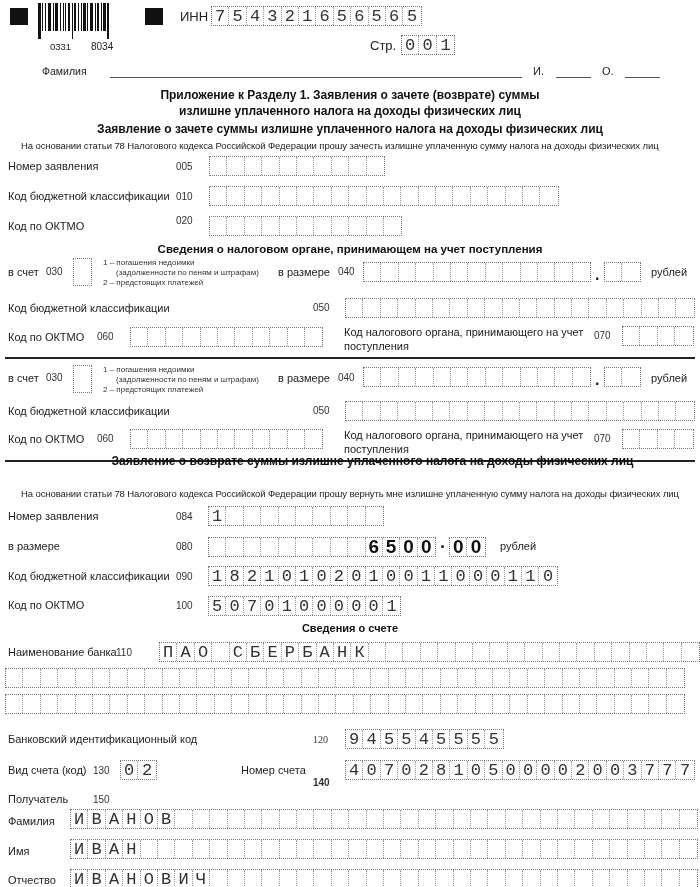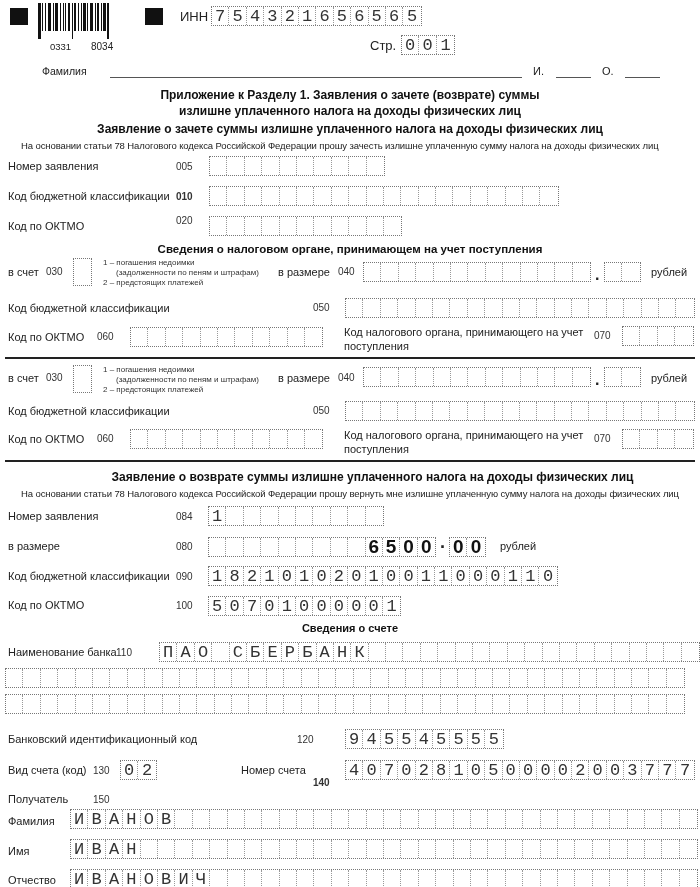--- a/index.html
+++ b/index.html
@@ -98,21 +98,21 @@
     <div class="c"></div>
     <div class="c"></div>
     <div class="c"></div>
     <div class="c"></div>
     <div class="c"></div>
     <div class="c"></div>
     <div class="c"></div>
   </div>
 
 <div class="lbl" style="left:8px;top:190px;">Код бюджетной классификации</div>
-<div class="code" style="left:176px;top:191px;font-weight:bold;">010</div>
+<div class="code" style="left:176px;top:191px;">010</div>
 <div class="grid" id="g-010" style="left:209px;top:186px;">
     <div class="c"></div>
     <div class="c"></div>
     <div class="c"></div>
     <div class="c"></div>
     <div class="c"></div>
     <div class="c"></div>
     <div class="c"></div>
     <div class="c"></div>
     <div class="c"></div>
@@ -312,21 +312,21 @@
   <div class="grid" id="g-070b" style="left:622px;top:429px;">
       <div class="c"></div>
       <div class="c"></div>
       <div class="c"></div>
       <div class="c"></div>
     </div>
 </div>
 
 <div class="sep" style="top:460px;"></div>
 
-<div class="title" style="top:470px;padding-left:45px;">Заявление о возврате суммы излишне уплаченного налога на доходы физических лиц</div>
+<div class="title" style="top:454px;padding-left:45px;">Заявление о возврате суммы излишне уплаченного налога на доходы физических лиц</div>
 <div class="note" style="top:488px;">На основании статьи 78 Налогового кодекса Российской Федерации прошу вернуть мне излишне уплаченную сумму налога на доходы физических лиц</div>
 
 <div class="lbl" style="left:8px;top:510px;">Номер заявления</div>
 <div class="code" style="left:176px;top:511px;">084</div>
 <div class="grid" id="g-075" style="left:208px;top:506px;">
     <div class="c">1</div>
     <div class="c"></div>
     <div class="c"></div>
     <div class="c"></div>
     <div class="c"></div>
@@ -516,21 +516,21 @@
     <div class="c"></div>
     <div class="c"></div>
     <div class="c"></div>
     <div class="c"></div>
     <div class="c"></div>
     <div class="c"></div>
     <div class="c"></div>
   </div>
 
 <div class="lbl" style="left:8px;top:733px;">Банковский идентификационный код</div>
-<div class="code" style="left:297px;top:734px;">120</div>
+<div class="code" style="left:313px;top:734px;font-family:Liberation Serif, serif;">120</div>
 <div class="grid" id="g-120" style="left:345px;top:729px;">
     <div class="c">9</div>
     <div class="c">4</div>
     <div class="c">5</div>
     <div class="c">5</div>
     <div class="c">4</div>
     <div class="c">5</div>
     <div class="c">5</div>
     <div class="c">5</div>
     <div class="c">5</div>

